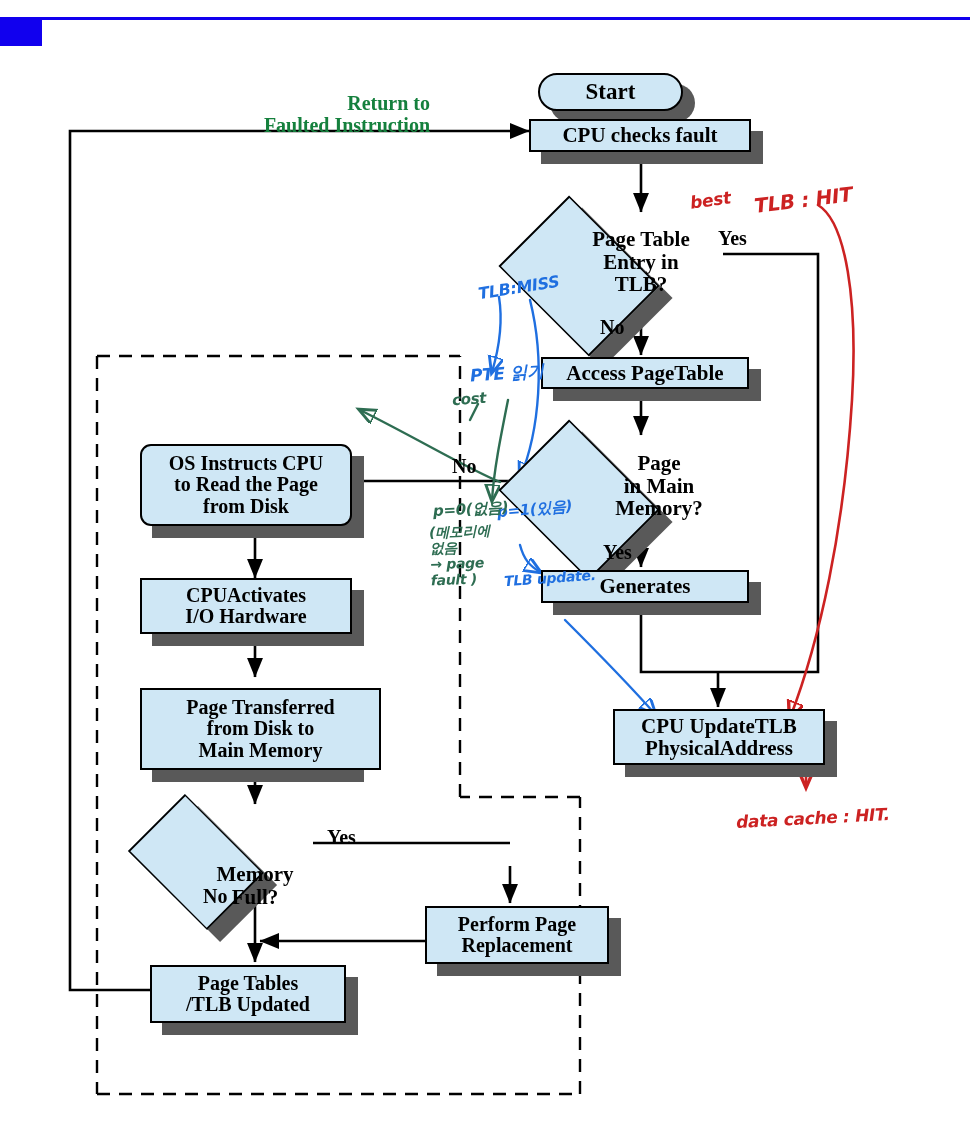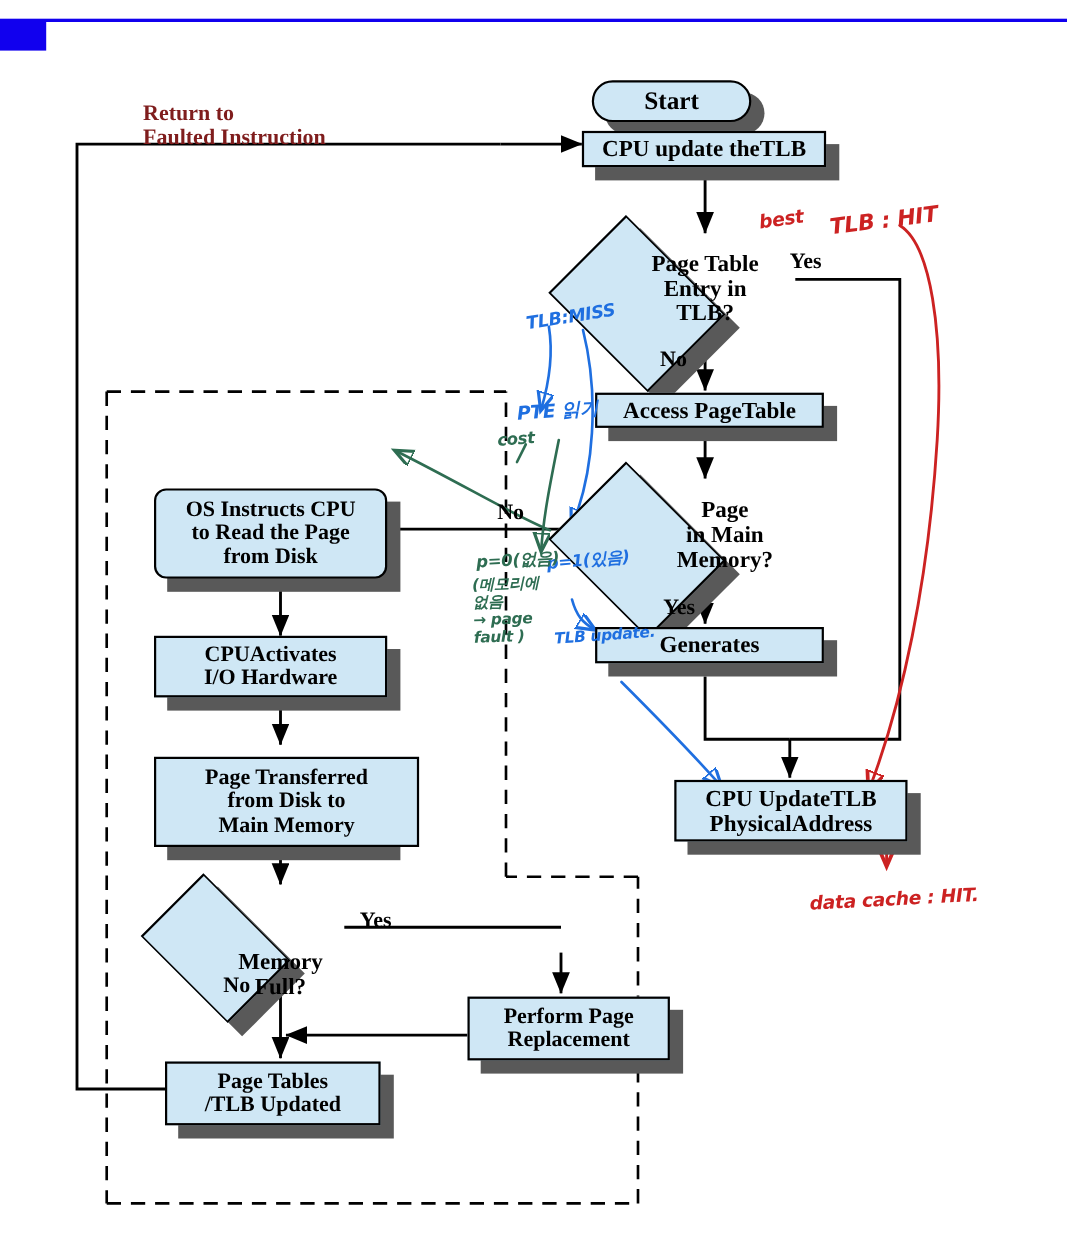--- a/index.html
+++ b/index.html
@@ -18,21 +18,21 @@
     display:flex;align-items:center;justify-content:center;text-align:center;
     font-weight:bold;color:#000;line-height:1.06;box-sizing:border-box;
   }
   .term{border-radius:999px;margin-top:40px;}
   .dlabel{
     position:absolute;display:flex;align-items:center;justify-content:center;
     text-align:center;font-weight:bold;color:#000;line-height:1.08;
     pointer-events:none;
   }
   .edge-label{position:absolute;font-weight:bold;color:#000;}
-  .free-label{position:absolute;font-weight:bold;color:#7f1d1d;text-align:left;line-height:1.12;}
+  .free-label{position:absolute;font-weight:bold;color:#15803d;text-align:right;line-height:1.12;}
 
   
   .hw{
     position:absolute;font-family:"DejaVu Sans",sans-serif;
     font-style:italic;font-weight:bold;white-space:nowrap;
     letter-spacing:-.3px;
   }
   .hw-red{color:#cc2222;}
   .hw-blue{color:#1f6fe0;}
   .hw-green{color:#2e6d52;}
@@ -158,21 +158,21 @@
 Full?</div>
   </div>
 
   <div class="node">
     <div class="shadow term" style="left:550px;top:44px;width:145px;height:38px;"></div>
     <div class="box term" style="left:538px;top:33px;width:145px;height:38px;font-size:23px;">Start</div>
   </div>
 
   <div class="node">
     <div class="shadow" style="left:541px;top:131px;width:222px;height:33px;"></div>
-    <div class="box" style="left:529px;top:119px;width:222px;height:33px;font-size:21px;">CPU update theTLB</div>
+    <div class="box" style="left:529px;top:119px;width:222px;height:33px;font-size:21px;">CPU checks fault</div>
   </div>
 
   <div class="node">
     <div class="shadow" style="left:553px;top:369px;width:208px;height:32px;"></div>
     <div class="box" style="left:541px;top:357px;width:208px;height:32px;font-size:21px;">Access PageTable</div>
   </div>
 
   <div class="node">
     <div class="shadow" style="left:553px;top:582px;width:208px;height:33px;"></div>
     <div class="box" style="left:541px;top:570px;width:208px;height:33px;font-size:21px;">Generates</div>

